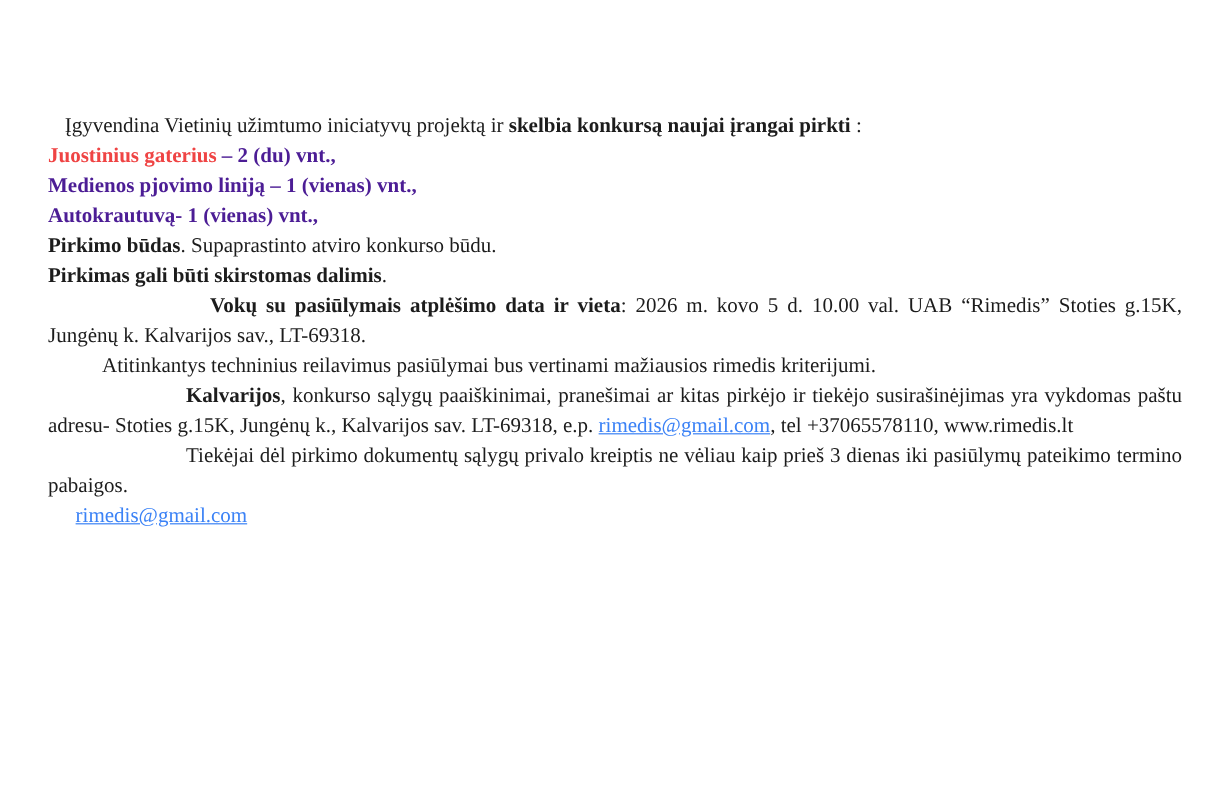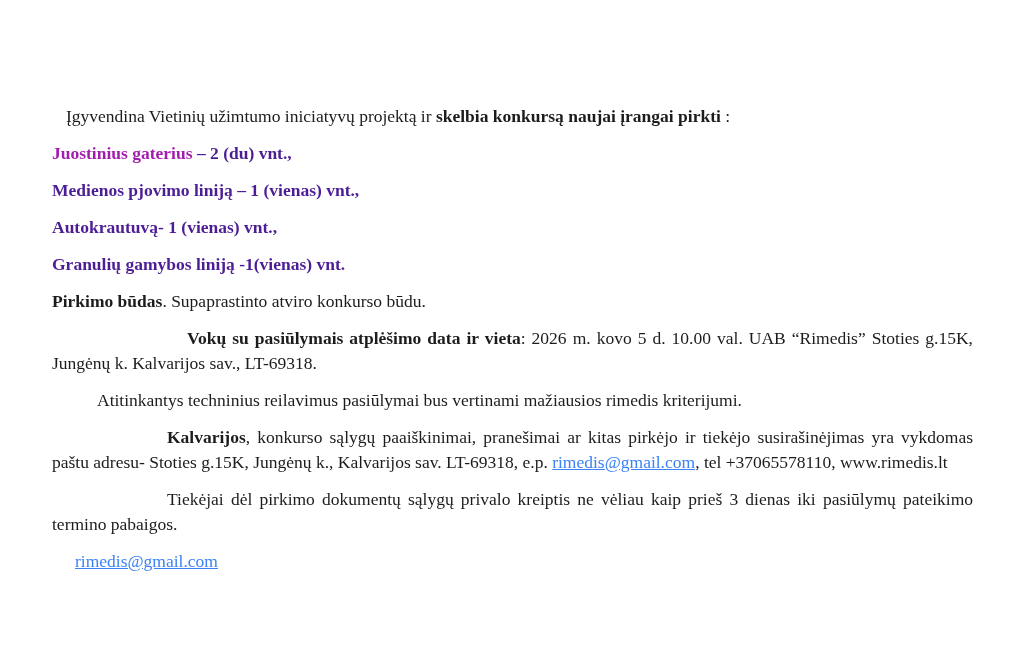--- a/index.html
+++ b/index.html
@@ -8,24 +8,24 @@
     width: 1024px;
     height: 665px;
     background: #ffffff;
     font-family: "Liberation Serif", "DejaVu Serif", serif;
     font-size: 17.5px;
     line-height: 25px;
     color: #1c1c1c;
     overflow: hidden;
   }
   .page { padding: 92px 39px 0 40px; }
-  p.p { margin: 12px; }
+  p.p { margin: 0; }
   .intro { text-indent: 14px; }
   .item { margin-left: 175px; font-weight: bold; }
-  .c-bright { color: #a21caf; }
+  .c-bright { color: #ef4444; }
   .c-dark { color: #4c1d95; }
   .ml115 { margin-left: 115px; }
   .just { text-align: justify; }
   .ind115 { text-indent: 115px; }
   .ind135 { text-indent: 135px; }
   .ind45 { text-indent: 45px; }
   .ind23 { text-indent: 23px; }
   .gap { margin-top: 16px; }
   b { font-weight: bold; }
   i { font-style: italic; }
@@ -34,24 +34,24 @@
 </head>
 <body>
 
 <div class="page">
 
   <p class="p intro"><span>Įgyvendina Vietinių užimtumo iniciatyvų projektą ir </span><b>skelbia konkursą naujai įrangai pirkti</b><span> :</span></p>
 
   <p class="p item"><span class="c-bright">Juostinius gaterius </span><span class="c-dark"> – 2 (du) vnt.,</span></p>
   <p class="p item c-dark">Medienos pjovimo liniją – 1 (vienas) vnt.,</p>
   <p class="p item c-dark">Autokrautuvą- 1 (vienas) vnt.,</p>
-  <p class="p item c-dark">Granulių gamybos liniją -1(vienas) vnt.</p>
 
   <p class="p ml115"><b>Pirkimo būdas</b><span>. Supaprastinto atviro konkurso būdu.</span></p>
 
+  <p class="p ml115"><b>Pirkimas gali būti skirstomas dalimis</b><span>.</span></p>
 
 
   <p class="p just ind135"><b>Vokų su pasiūlymais atplėšimo data ir vieta</b><span>: 2026 m. kovo 5 d. 10.00 val. UAB “Rimedis” Stoties g.15K, Jungėnų k. Kalvarijos sav., LT-69318.</span></p>
 
   <p class="p gap ind45">Atitinkantys techninius reilavimus pasiūlymai bus vertinami mažiausios rimedis kriterijumi.</p>
 
   <p class="p just ind115"><b>Kalvarijos</b><span>, konkurso sąlygų paaiškinimai, pranešimai ar kitas pirkėjo ir tiekėjo susirašinėjimas yra vykdomas paštu adresu- Stoties g.15K, Jungėnų k., Kalvarijos sav. LT-69318, e.p. </span><a class="link">rimedis@gmail.com</a><span>, tel +37065578110, www.rimedis.lt</span></p>
 
   <p class="p just ind115">Tiekėjai dėl pirkimo dokumentų sąlygų privalo kreiptis ne vėliau kaip prieš 3 dienas iki pasiūlymų pateikimo termino pabaigos.</p>
 

